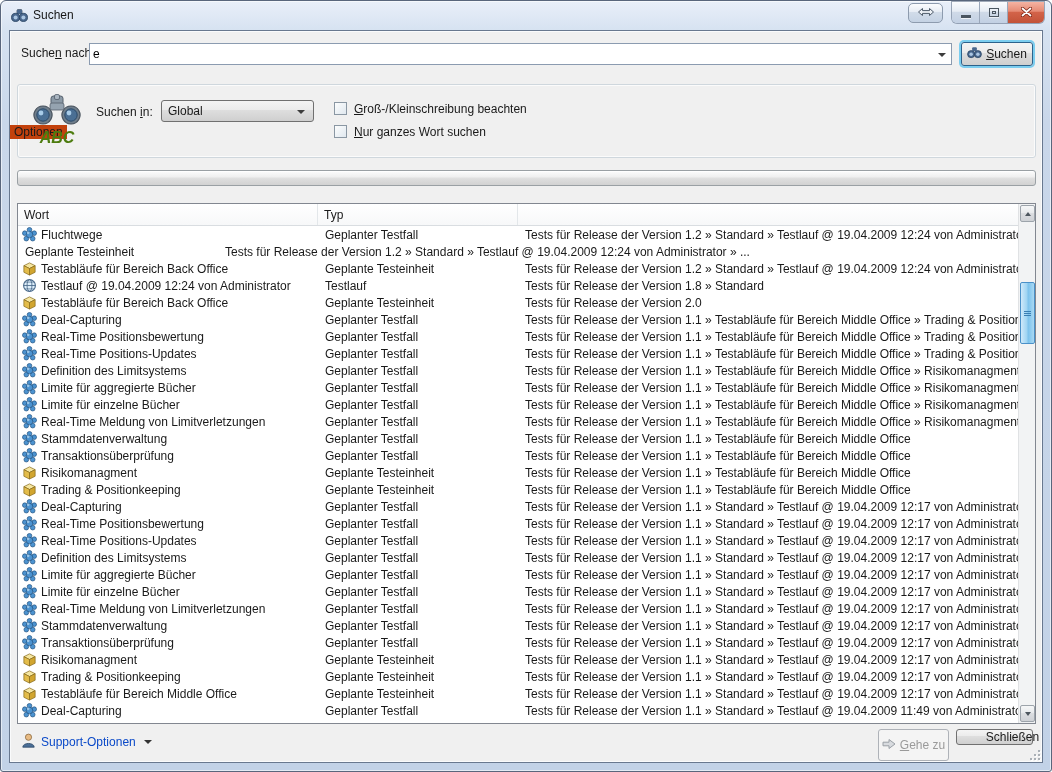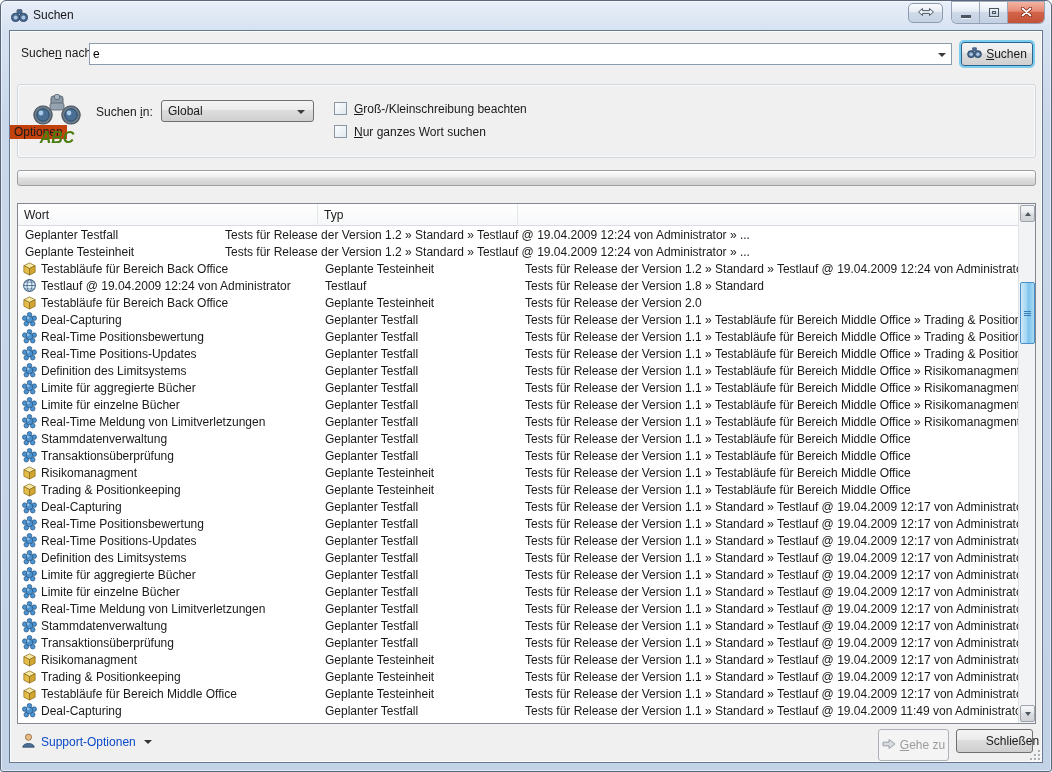--- a/index.html
+++ b/index.html
@@ -43,21 +43,21 @@
     border-left:4px solid transparent; border-right:4px solid transparent; border-top:4px solid #3c3c3c; }
 
   .vbtn { position:absolute; display:flex; align-items:center; justify-content:center; gap:4px;
     font:12px "Liberation Sans",sans-serif; color:#1a1a1a;
     background:linear-gradient(180deg,#f4f4f4,#ebebeb 45%,#dedede 46%,#cfcfcf);
     border:1px solid #707070; border-radius:3px; }
   .vbtn.focused { border-color:#2c628b; box-shadow:0 0 0 2px #7bcdef; }
   .vbtn.disabled { background:#f4f4f4; border-color:#aeb2b8; color:#9a9a9a; }
   .btn-suchen { left:951px; top:11px; width:72px; height:24px; }
   .btn-gehezu { left:868px; top:698px; width:71px; height:32px; }
-  .btn-schliessen { left:946px; top:698px; width:77px; height:24px;padding-left:36px; }
+  .btn-schliessen { left:946px; top:698px; width:77px; height:16px;padding-left:36px; }
 
   
   .groupbox { position:absolute; left:7px; top:53px; width:1019px; height:74px;
     border:1px solid #cfd7dd; border-radius:3px; box-shadow:inset 0 0 0 1px #fbfbfb; }
   .group-label { position:absolute; left:0; top:47px; background:#c2410c; padding:0 4px;margin-top:47px; }
   .opt-icon { position:absolute; left:21px; top:63px; width:52px; height:56px; text-align:center; }
   .opt-icon .abc { font-weight:bold; font-style:italic; font-size:16px; color:#4d7c0f; letter-spacing:0; line-height:14px; }
   .global-combo { position:absolute; left:151px; top:69px; width:153px; height:22px;
     background:linear-gradient(180deg,#f4f4f4,#ebebeb 45%,#dedede 46%,#cfcfcf);
     border:1px solid #707070; border-radius:3px; display:flex; align-items:center; padding-left:6px; }
@@ -206,20 +206,36 @@
 
     <div class="progress"></div>
 
     <div class="table">
       <div class="thead">
         <div class="th th-name">Wort</div>
         <div class="th th-typ">Typ</div>
       </div>
       <div class="tbody">
           <div class="tr">
+    <span class="cell-name">
+      <span class="row-icon">
+                <svg width="15" height="15" viewBox="0 0 16 16">
+                  <g stroke="#1e4e7c" stroke-width="0.7" fill="#4c93d0">
+                    <circle cx="8" cy="3" r="2.5"></circle>
+                    <circle cx="3" cy="6.6" r="2.5"></circle>
+                    <circle cx="13" cy="6.6" r="2.5"></circle>
+                    <circle cx="4.6" cy="12.4" r="2.5"></circle>
+                    <circle cx="11.4" cy="12.4" r="2.5"></circle>
+                    <circle cx="8" cy="8" r="3.5"></circle>
+                  </g>
+                  <circle cx="6.6" cy="6.2" r="1.4" fill="#9cc6e8"></circle>
+                </svg>
+              </span>
+      <span class="name-text">Fluchtwege</span>
+    </span>
     <span class="cell-typ">Geplanter Testfall</span>
     <span class="cell-pfad">Tests für Release der Version 1.2 » Standard » Testlauf @ 19.04.2009 12:24 von Administrator » ...</span>
   </div>
           <div class="tr">
     <span class="cell-typ">Geplante Testeinheit</span>
     <span class="cell-pfad">Tests für Release der Version 1.2 » Standard » Testlauf @ 19.04.2009 12:24 von Administrator » ...</span>
   </div>
           <div class="tr">
     <span class="cell-name">
       <span class="row-icon">

